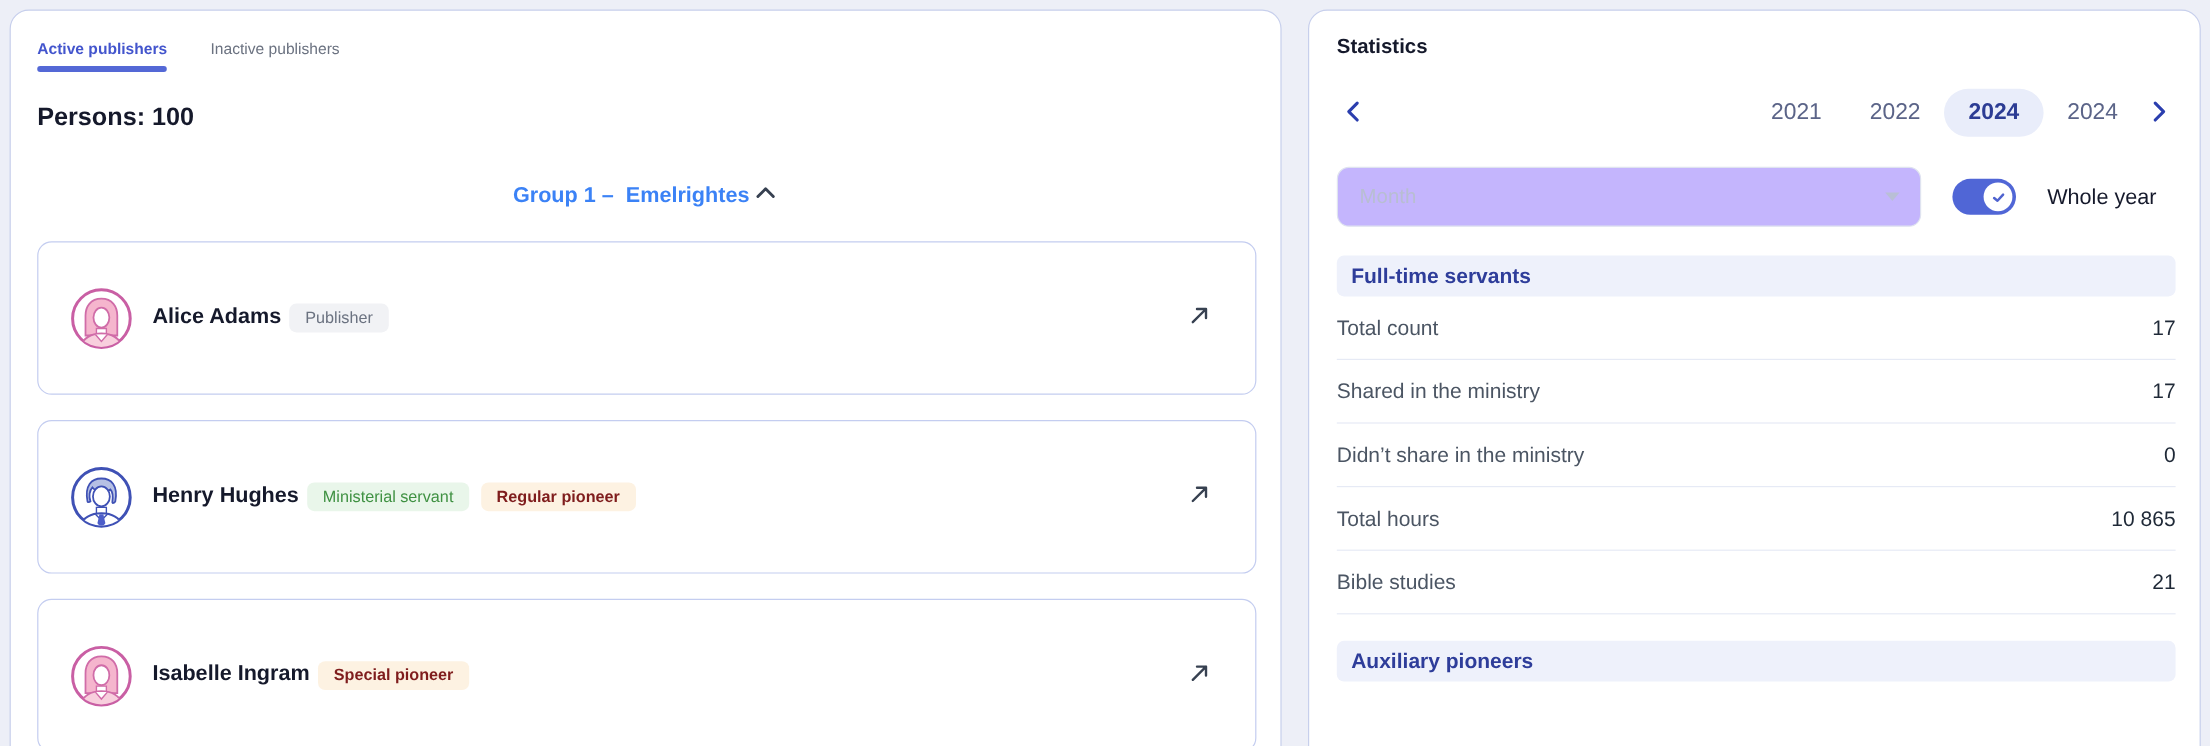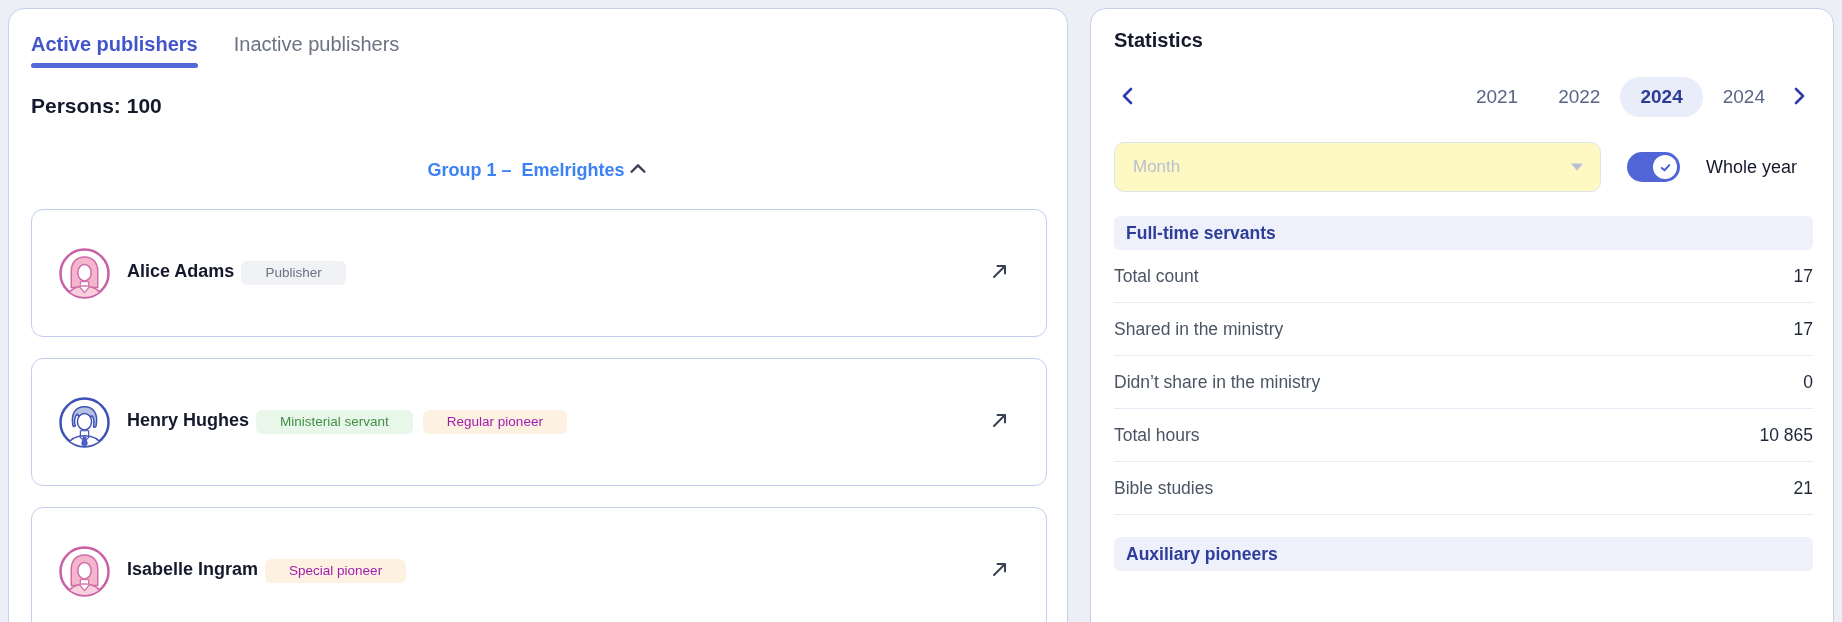--- a/index.html
+++ b/index.html
@@ -16,21 +16,21 @@
     background: #ffffff;
     border: 1px solid #c7cfec;
     border-radius: 16px;
     height: 650px; 
   }
   .panel-left  { left: 8px;  width: 1060px; padding: 24px 20px 0 22px; }
   .panel-right { left: 1090px; width: 744px; padding: 20px 20px 0 23px; }
 
   
   .tabs { display: flex; gap: 36px; }
-  .tab { font-size: 20px; cursor: pointer; padding-bottom: 12px; position: relative; }
+  .tab { font-size: 13px; cursor: pointer; padding-bottom: 12px; position: relative; }
   .tab.active { color: #4355cd; font-weight: 700; }
   .tab.inactive { color: #6b7280; font-weight: 400; }
   .tab-underline {
     position: absolute; left: 0; right: 0; bottom: 0;
     height: 5px; border-radius: 3px; background: #5468d6;
   }
   .persons { margin-top: 26px; font-size: 21px; font-weight: 700; color: #15192b; }
   .group-header {
     margin-top: 38px;
     display: flex; align-items: center; justify-content: center;
@@ -48,47 +48,47 @@
     display: flex; align-items: center;
     padding: 0 60px 0 26px;
     gap: 16px;
     cursor: pointer;
   }
   .avatar { width: 53px; height: 53px; flex: none; }
   .person-info { display: flex; flex-direction: row; gap: 7px; }
   .person-name { font-size: 18px; font-weight: 700; color: #15192b; }
   .badges { display: flex; gap: 10px; }
   .badge {
-    font-size: 13.5px; padding: 4px 24px; border-radius: 6px; line-height: 1.25;
+    font-size: 13.5px; padding: 4px 13px; border-radius: 6px; line-height: 1.25;
     width: fit-content;
   }
   .badge.neutral { background: #f1f2f5; color: #6b7280; }
   .badge.green   { background: #e9f6ea; color: #3f9142; }
-  .badge.orange  { background: #fdf2e2; color: #a21caf; }
+  .badge.orange  { background: #fdf2e2; color: #7f1d1d; font-weight: bold; }
   .card-arrow { position: absolute; right: 34px; top: 50%; transform: translateY(-50%); }
 
   
-  .stats-title { font-size: 20px; font-weight: 700; color: #15192b; }
+  .stats-title { font-size: 17px; font-weight: 700; color: #15192b; }
   .year-nav {
     margin-top: 22px;
     display: flex; align-items: center;
     height: 46px;
   }
   .year-items { flex: 1; display: flex; align-items: center; justify-content: flex-end; }
   .year-item { font-size: 19px; color: #5b6488; font-weight: 500; cursor: pointer; padding: 9px 20px; border-radius: 23px; }
   .year-item.selected { background: #e9edfa; color: #2c3c94; font-weight: 700; }
   .controls-row { margin-top: 22px; display: flex; align-items: center; gap: 26px; }
   .month-wrap { position: relative; width: 487px; flex: none; }
   .month-input {
     width: 100%; height: 50px;
     border: 1px solid #dfe3f0; border-radius: 10px;
     padding: 0 40px 0 18px;
     font-size: 17px; color: #444a63;
     font-family: "Liberation Sans", "DejaVu Sans", sans-serif;
-    background: #fef9c3; outline: none;
+    background: #c4b5fd; outline: none;
   }
   .month-input::placeholder { color: #b8bed2; }
   .month-caret {
     position: absolute; right: 18px; top: 50%; transform: translateY(-50%);
     width: 0; height: 0;
     border-left: 6px solid transparent; border-right: 6px solid transparent;
     border-top: 7px solid #b9bfd6;
   }
   .toggle {
     width: 53px; height: 30px; flex: none;

